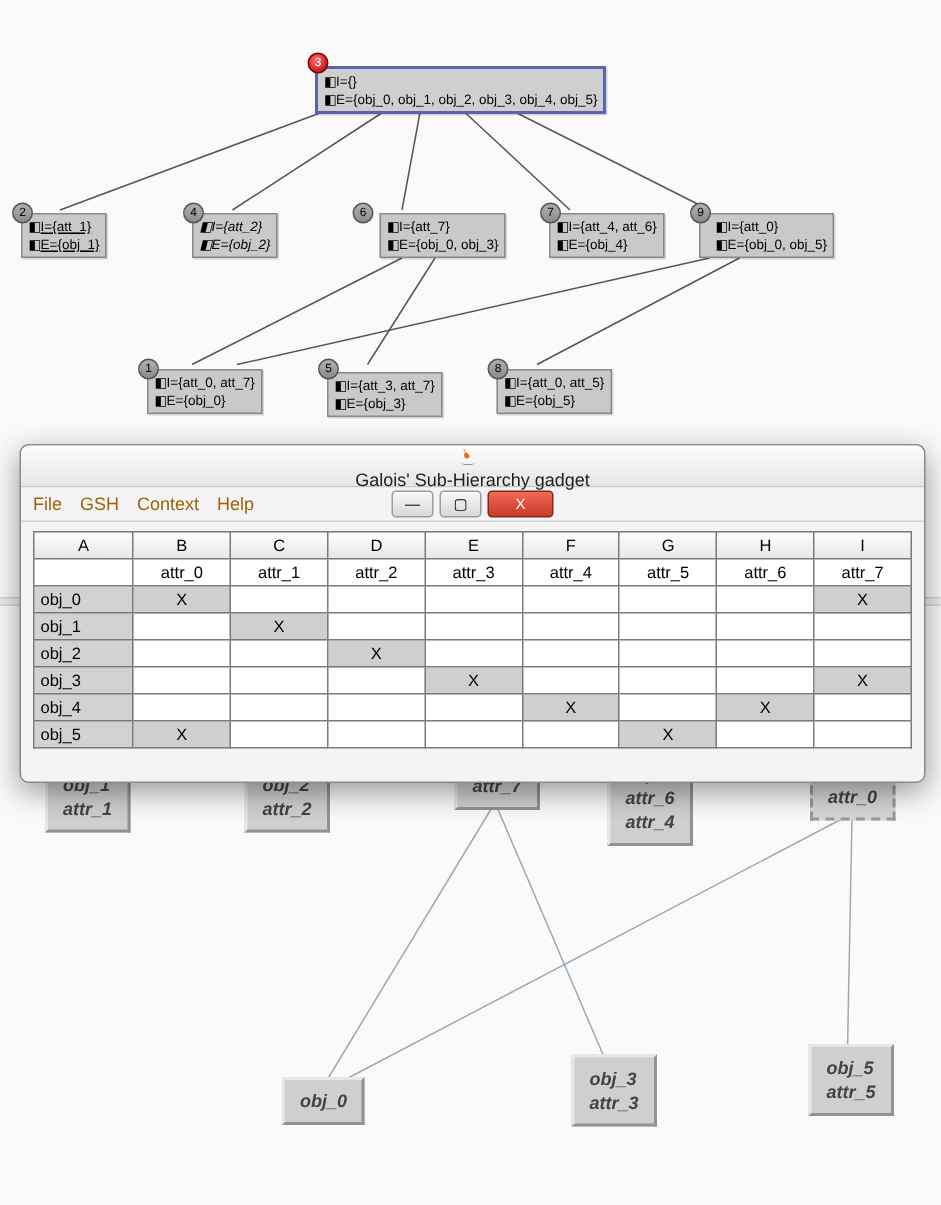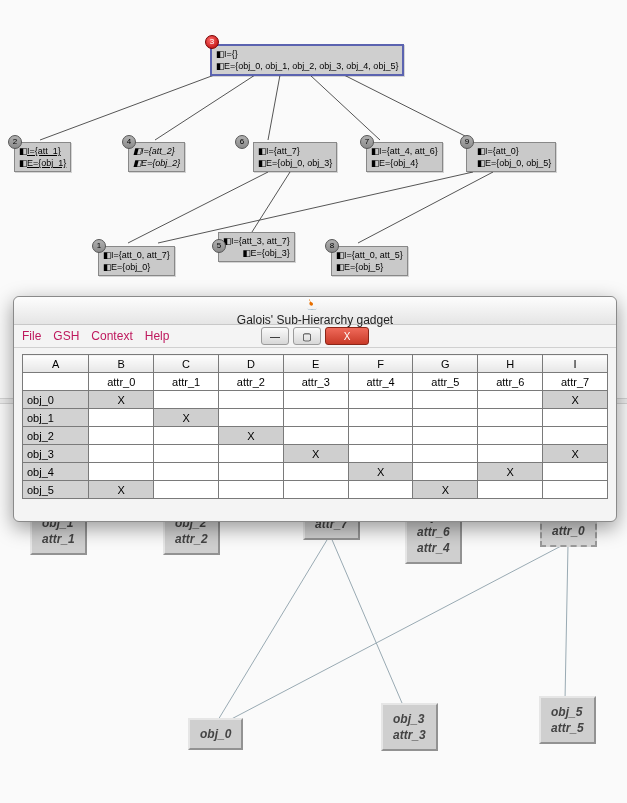--- a/index.html
+++ b/index.html
@@ -106,21 +106,21 @@
     background: linear-gradient(#ef6a5a,#c93a28);
     border-color: #8a2618;
     color: #fff;
     width: 44px;
   }
   .menubar {
     display:flex;
     gap: 12px;
     padding: 4px 8px;
     font-size: 12px;
-    color: #be185d;
+    color: #a16207;
     border-bottom: 1px solid #d0d0d0;
   }
   .tablewrap { padding: 6px 8px 22px 8px; }
   table.grid {
     border-collapse: collapse;
     width: 100%;
     background: #fff;
     font-size: 11px;
   }
   table.grid th, table.grid td {
@@ -229,21 +229,21 @@
     <div class="row"><span class="bullet">◧</span><span>E={obj_0, obj_5}</span></div>
   </div>
 
   <div class="badge" style="left:92px; top:239px;">1</div>
   <div class="node" style="left:98px; top:246px;">
     <div class="row"><span class="bullet">◧</span><span>I={att_0, att_7}</span></div>
     <div class="row"><span class="bullet">◧</span><span>E={obj_0}</span></div>
   </div>
 
   <div class="badge" style="left:212px; top:239px;">5</div>
-  <div class="node" style="left:218px; top:232px;text-align:right;">
+  <div class="node" style="left:218px; top:248px;">
     <div class="row"><span class="bullet">◧</span><span>I={att_3, att_7}</span></div>
     <div class="row"><span class="bullet">◧</span><span>E={obj_3}</span></div>
   </div>
 
   <div class="badge" style="left:325px; top:239px;">8</div>
   <div class="node" style="left:331px; top:246px;">
     <div class="row"><span class="bullet">◧</span><span>I={att_0, att_5}</span></div>
     <div class="row"><span class="bullet">◧</span><span>E={obj_5}</span></div>
   </div>
 

